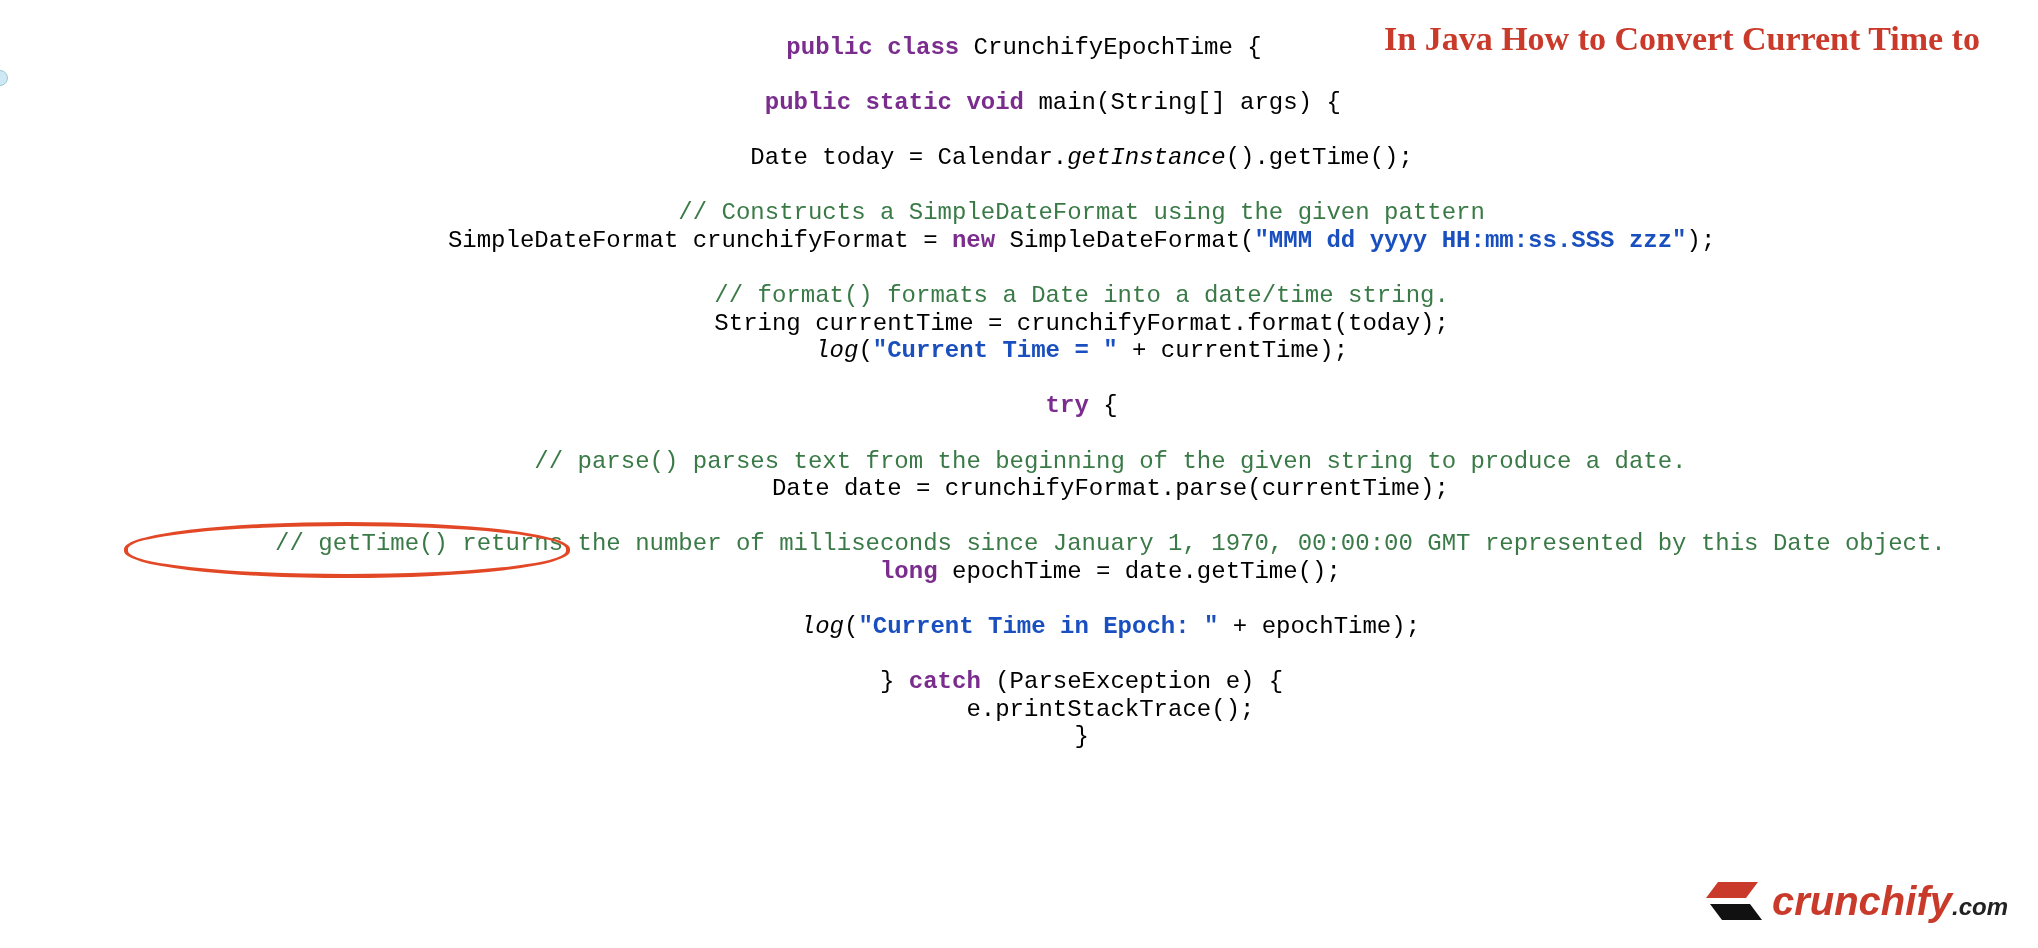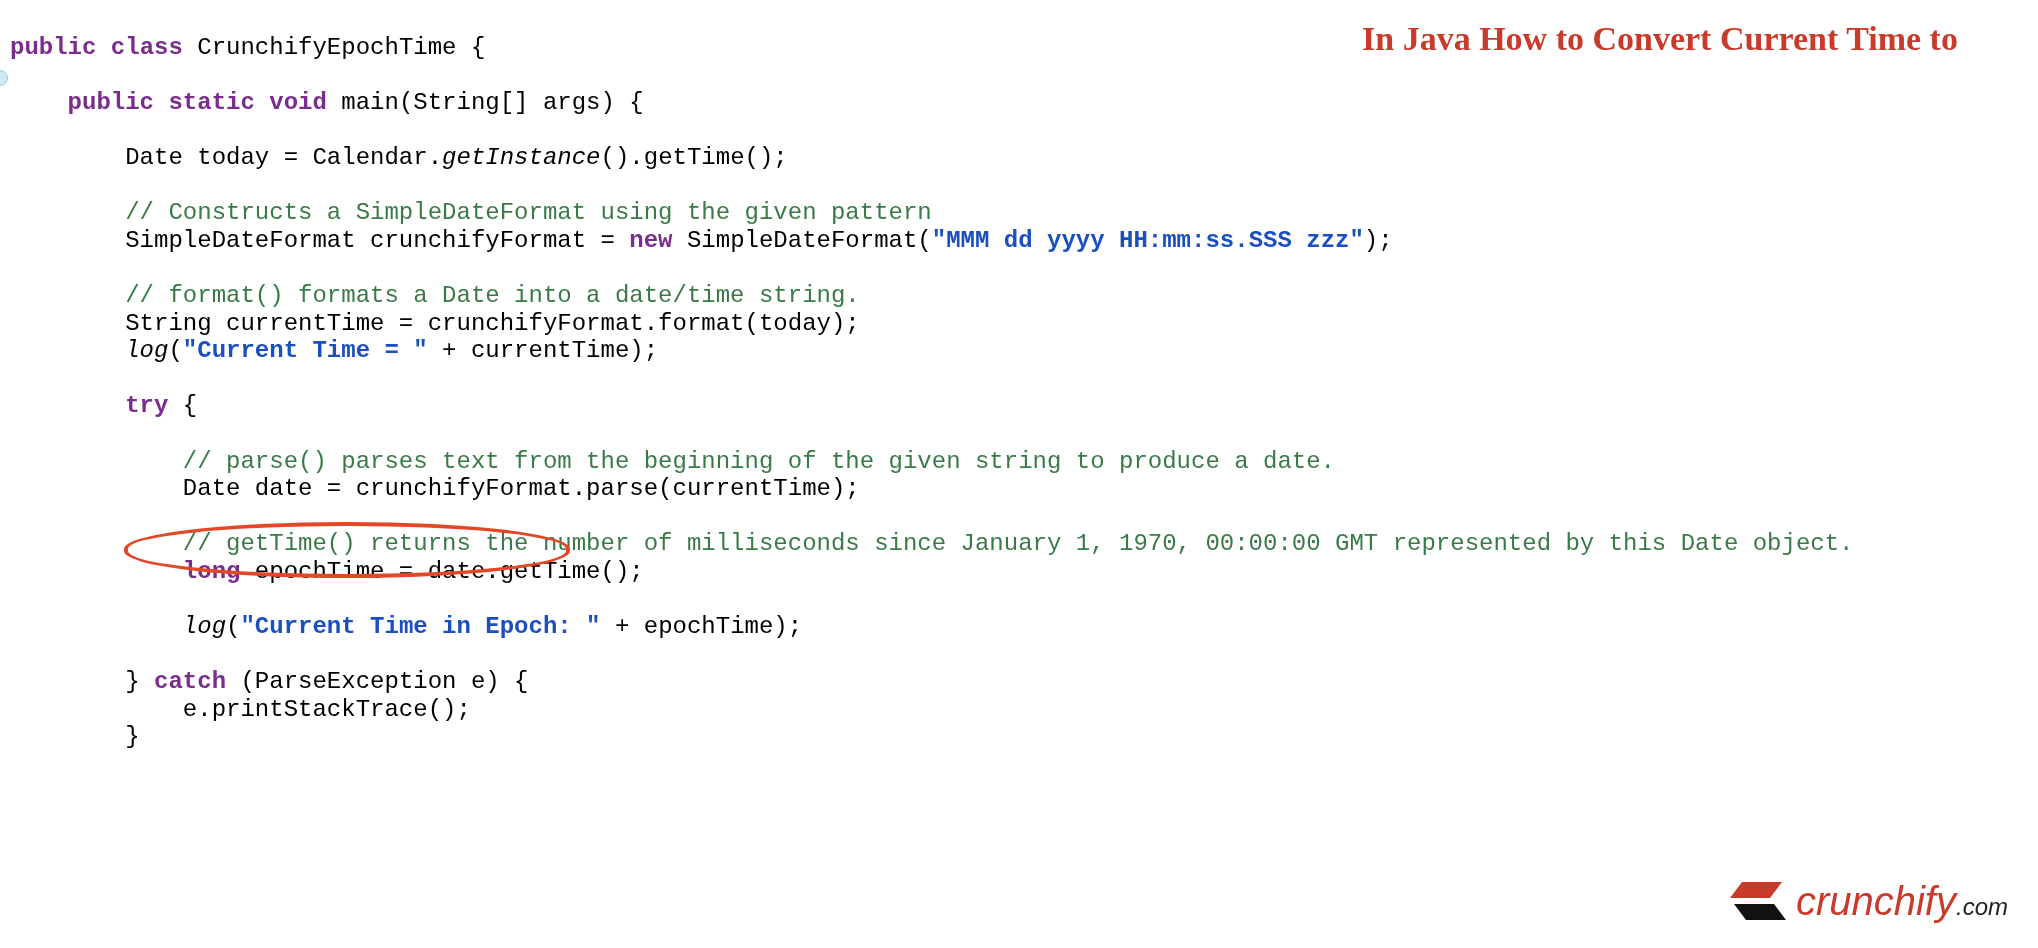--- a/index.html
+++ b/index.html
@@ -11,57 +11,58 @@
     font-family: Menlo, Monaco, "Courier New", monospace;
     font-size: 24px;
     line-height: 1.15;
     color: #000;
     overflow: hidden;
   }
   .code-area {
     position: relative;
     white-space: pre;
     padding: 6px 0 0 10px;
+    text-align: center;
   }
   .kw   { color: #7b2d8e; font-weight: bold; }  
   .comment { color: #3a7a47; }
   .str  { color: #1a4fbf; font-weight: bold; }
   .ital { font-style: italic; }
   .circle {
     position: absolute;
     border: 4px solid #e34826;
     border-radius: 50% / 48%;
     pointer-events: none;
   }
   .title-block {
     position: absolute;
     top: 18px;
     right: 36px;
     width: 640px;
-    text-align: left;
+    text-align: center;
     font-family: "Comic Sans MS", "Marker Felt", cursive;
     font-weight: bold;
     color: #c93a2b;
     font-size: 34px;
     line-height: 1.25;
     white-space: normal;
   }
   .logo-block {
     position: absolute;
     bottom: 22px;
     right: 30px;
     display: flex;
     align-items: center;
     gap: 10px;
   }
   .logo-mark svg { display:block; }
   .logo-text {
     font-family: "Trebuchet MS", "Segoe UI", Arial, sans-serif;
     font-size: 40px;
-    font-weight: normal;
+    font-weight: bold;
     color: #c93a2b;
     font-style: italic;
   }
   .logo-text .dotcom {
     font-size: 24px;
     color: #222;
     vertical-align: baseline;
   }
   .gutter-dot {
     position:absolute;

